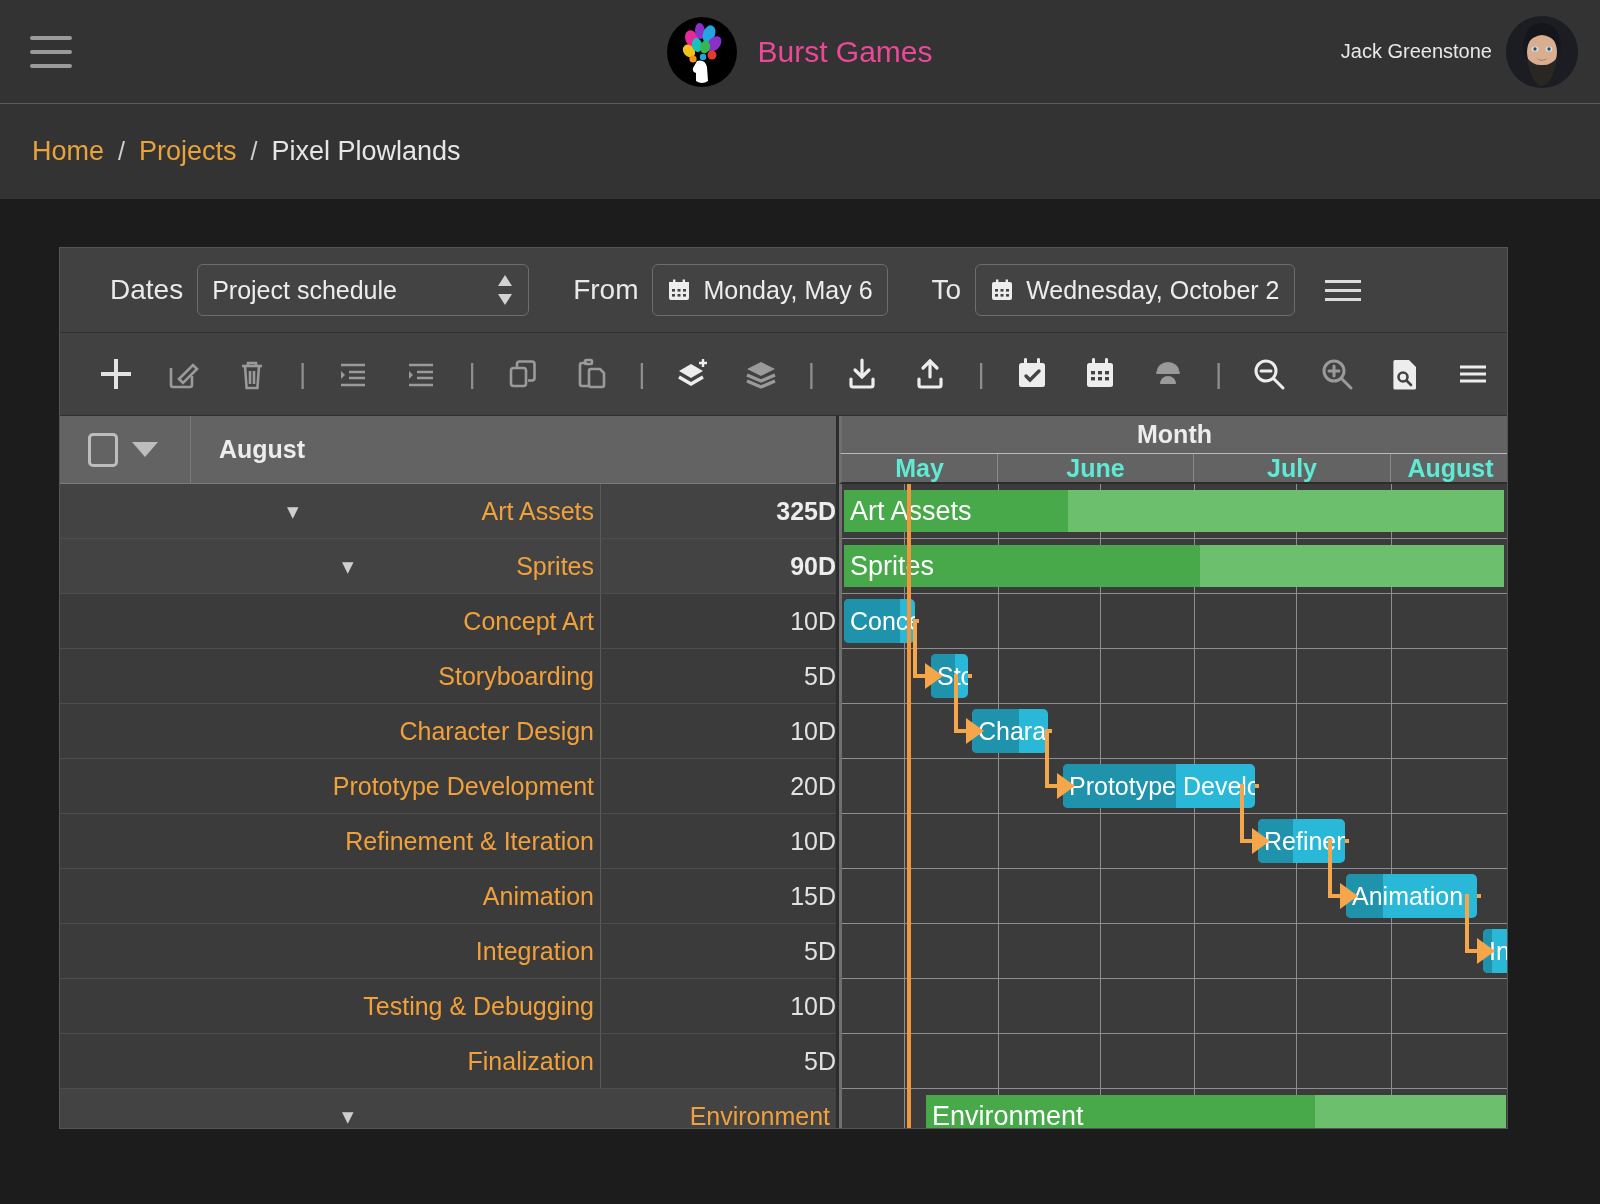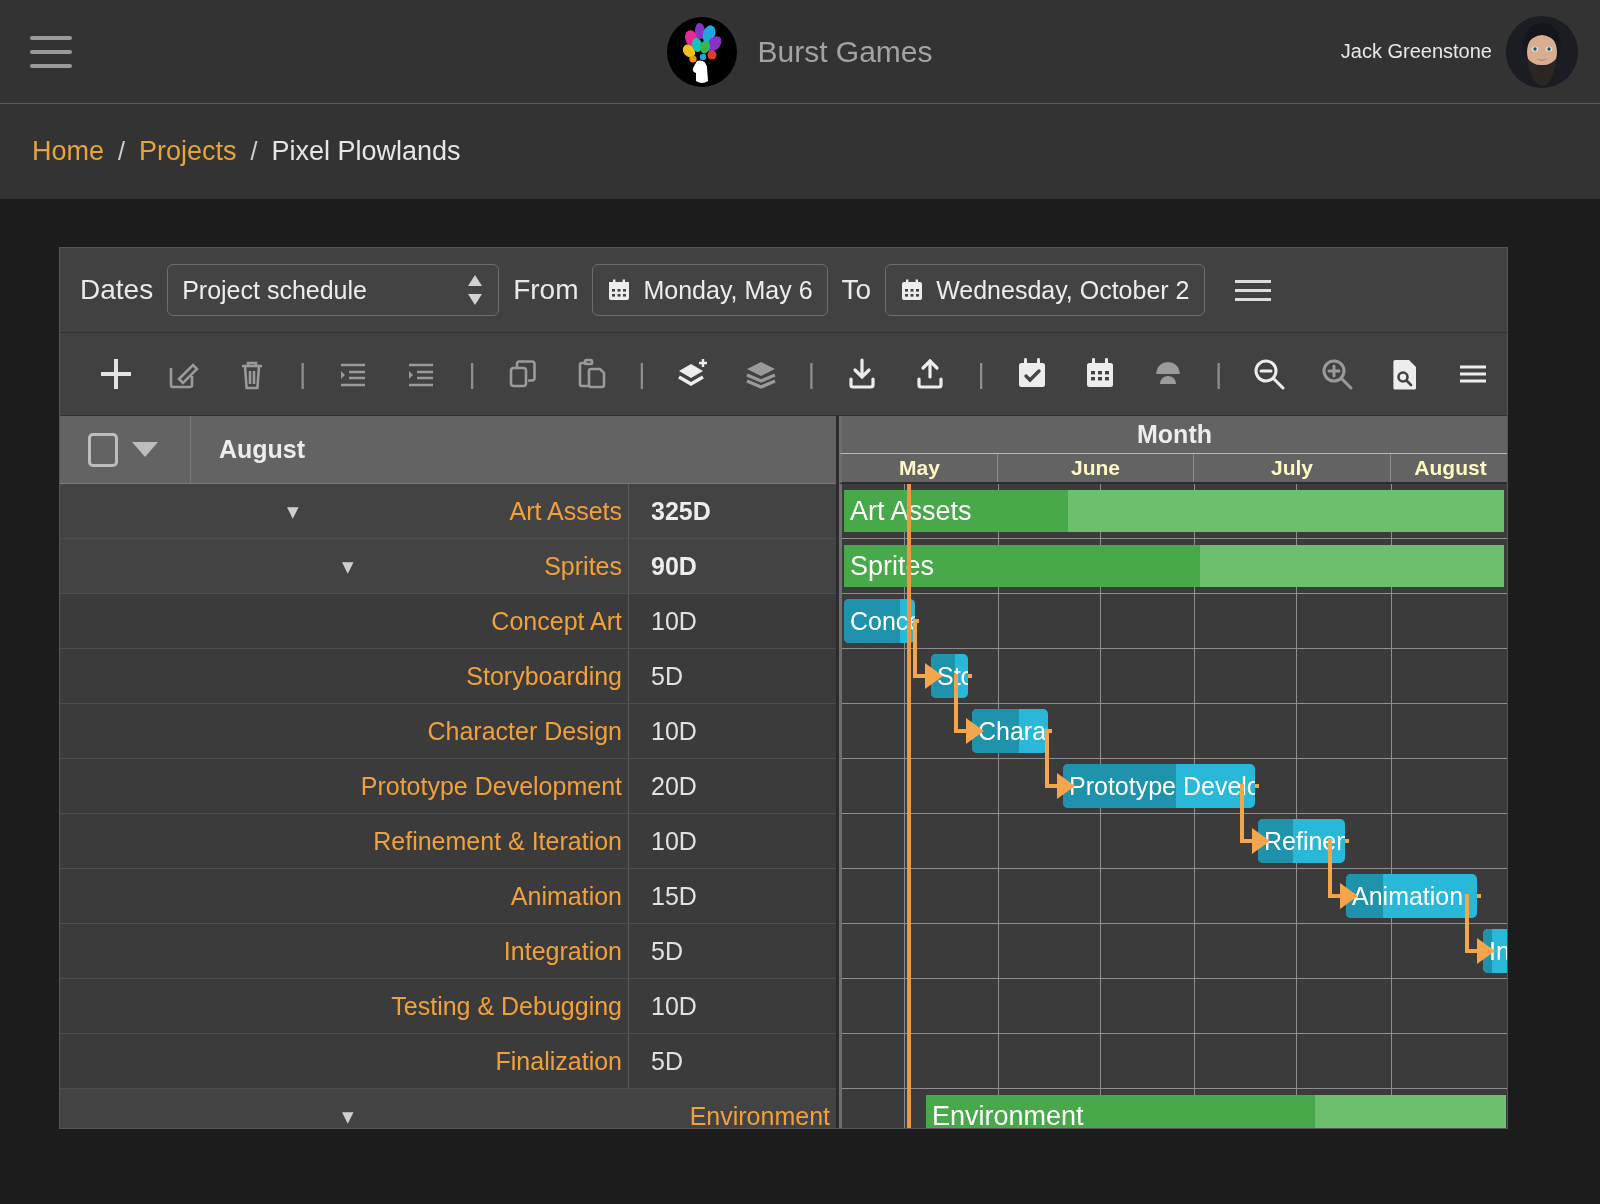--- a/index.html
+++ b/index.html
@@ -31,21 +31,21 @@
     position: absolute; left: 0; right: 0;
     display: flex; align-items: center; justify-content: center; gap: 20px;
     pointer-events: none;
   }
   .brand > * { pointer-events: auto; }
   .brand-logo {
     width: 70px; height: 70px; border-radius: 50%;
     background: #000; overflow: hidden; position: relative;
     display: block;
   }
-  .brand-name { color: #a3a3a3; font-size: 30px; }
+  .brand-name { color: #ec4899; font-size: 30px; }
 
   .user {
     margin-left: auto; margin-right: 22px;
     display: flex; align-items: center; gap: 14px;
   }
   .user-name { color: #e8e8e8; font-size: 20px; }
   .avatar {
     width: 72px; height: 72px; border-radius: 50%;
     overflow: hidden; background: #2b2b2b; display: block;
   }
@@ -73,21 +73,21 @@
   }
 
   
   .daterow {
     height: 85px;
     display: flex; align-items: center;
     padding-left: 20px;
     gap: 14px;
     border-bottom: 1px solid #303030;
   }
-  .lbl { color: #e9e9e9; font-size: 28px; }
+  .lbl { color: #e9e9e9; font-size: 28px; margin-left: 30px; }
   .ctl {
     height: 52px;
     border: 1px solid #6d6d6d; border-radius: 6px;
     background: #434343;
     display: flex; align-items: center;
     padding: 0 14px;
     color: #ededed; font-size: 25px;
     gap: 12px;
   }
   .ctl.select { width: 332px; justify-content: space-between; }
@@ -148,32 +148,32 @@
   .row-task {
     flex: 1; display: flex; align-items: center; justify-content: flex-end;
     padding-right: 6px; overflow: hidden; white-space: nowrap; position: relative;
   }
   .tname { color: #f0a13c; font-size: 25px; }
   .chev {
     position: absolute;
     color: #cfcfcf; font-size: 23px; line-height: 1;
   }
   .row-dur {
-    width: 208px; padding-left: 22px; border-left: 1px solid #5a5a5a;
-    height: 100%; display: flex; align-items: center;
+    width: 236px; padding-left: 22px; border-left: 1px solid #5a5a5a;
+    height: 100%; display: flex; align-items: center; justify-content: flex-end;
   }
   .dur { color: #e2e2e2; font-size: 25px; }
 
   
   .right { flex: 1; position: relative; overflow: hidden; background: #3b3b3b; }
   .tl-top { height: 38px; background: #636363; border-bottom: 1px solid #b9b9b9;
             color:#ededed; font-size:25px; font-weight:bold; display:flex; align-items:center;
             justify-content:center; border-left: 3px solid #6f6f6f;}
   .tl-months { height: 30px; background: #636363; display: flex; border-bottom: 2px solid #2c2c2c; border-left:3px solid #6f6f6f;}
-  .tl-m { color: #fef9c3; font-size: 21px; font-weight: bold; display: flex; align-items: center;
+  .tl-m { color: #5eead4; font-size: 25px; font-weight: bold; display: flex; align-items: center;
           justify-content: center; border-right: 1px solid #8b8b8b; flex: 0 0 auto; }
 
   .plot { position: absolute; left: 0; right: 0; top: 68px; bottom: 0; border-left: 3px solid #6f6f6f; overflow: hidden; }
   .vline { position: absolute; top: 0; bottom: 0; width: 1px; background: #8e8e8e; }
   .hline { position: absolute; left: 0; right: 0; height: 1px; background: #8e8e8e; }
   .todayline { position: absolute; top: 0; bottom: 0; width: 4px; background: #f0963c; }
 
   .bar { position: absolute; border-radius: 5px; overflow: hidden; display: flex; align-items: center; }
   .bar .prog { position: absolute; left: 0; top: 0; bottom: 0; }
   .bar .cap { position: relative; color: #fff; font-size: 25px; white-space: nowrap; padding-left: 6px; }

